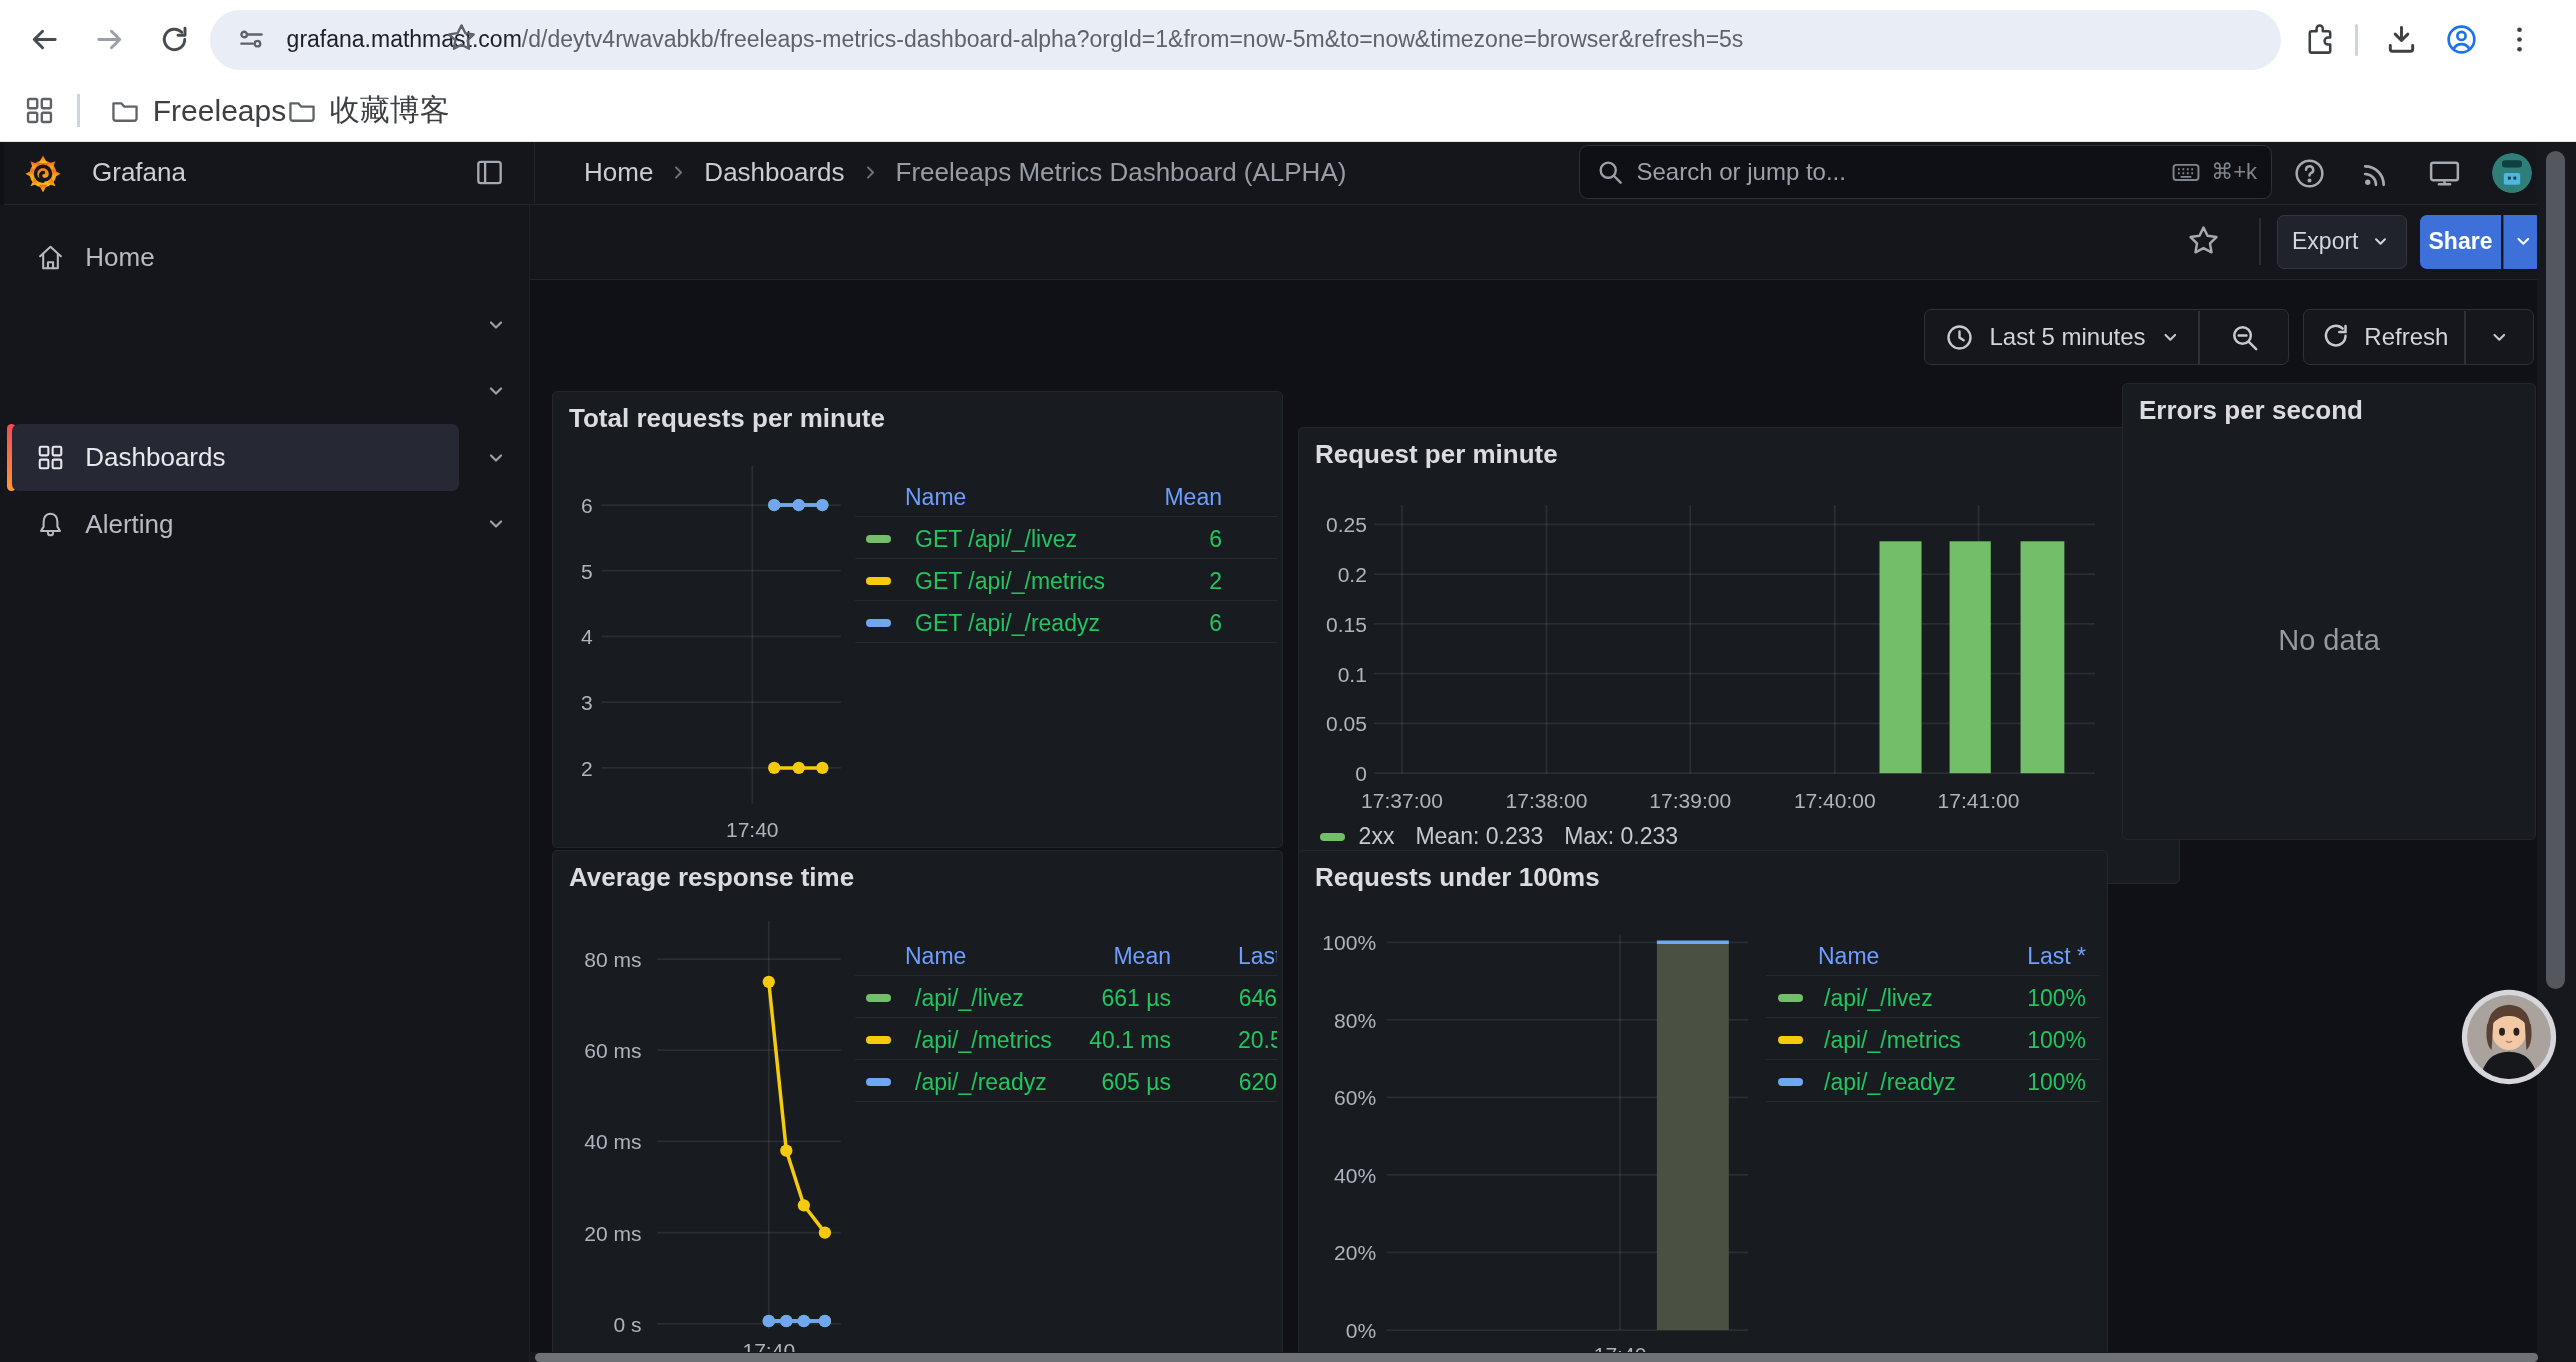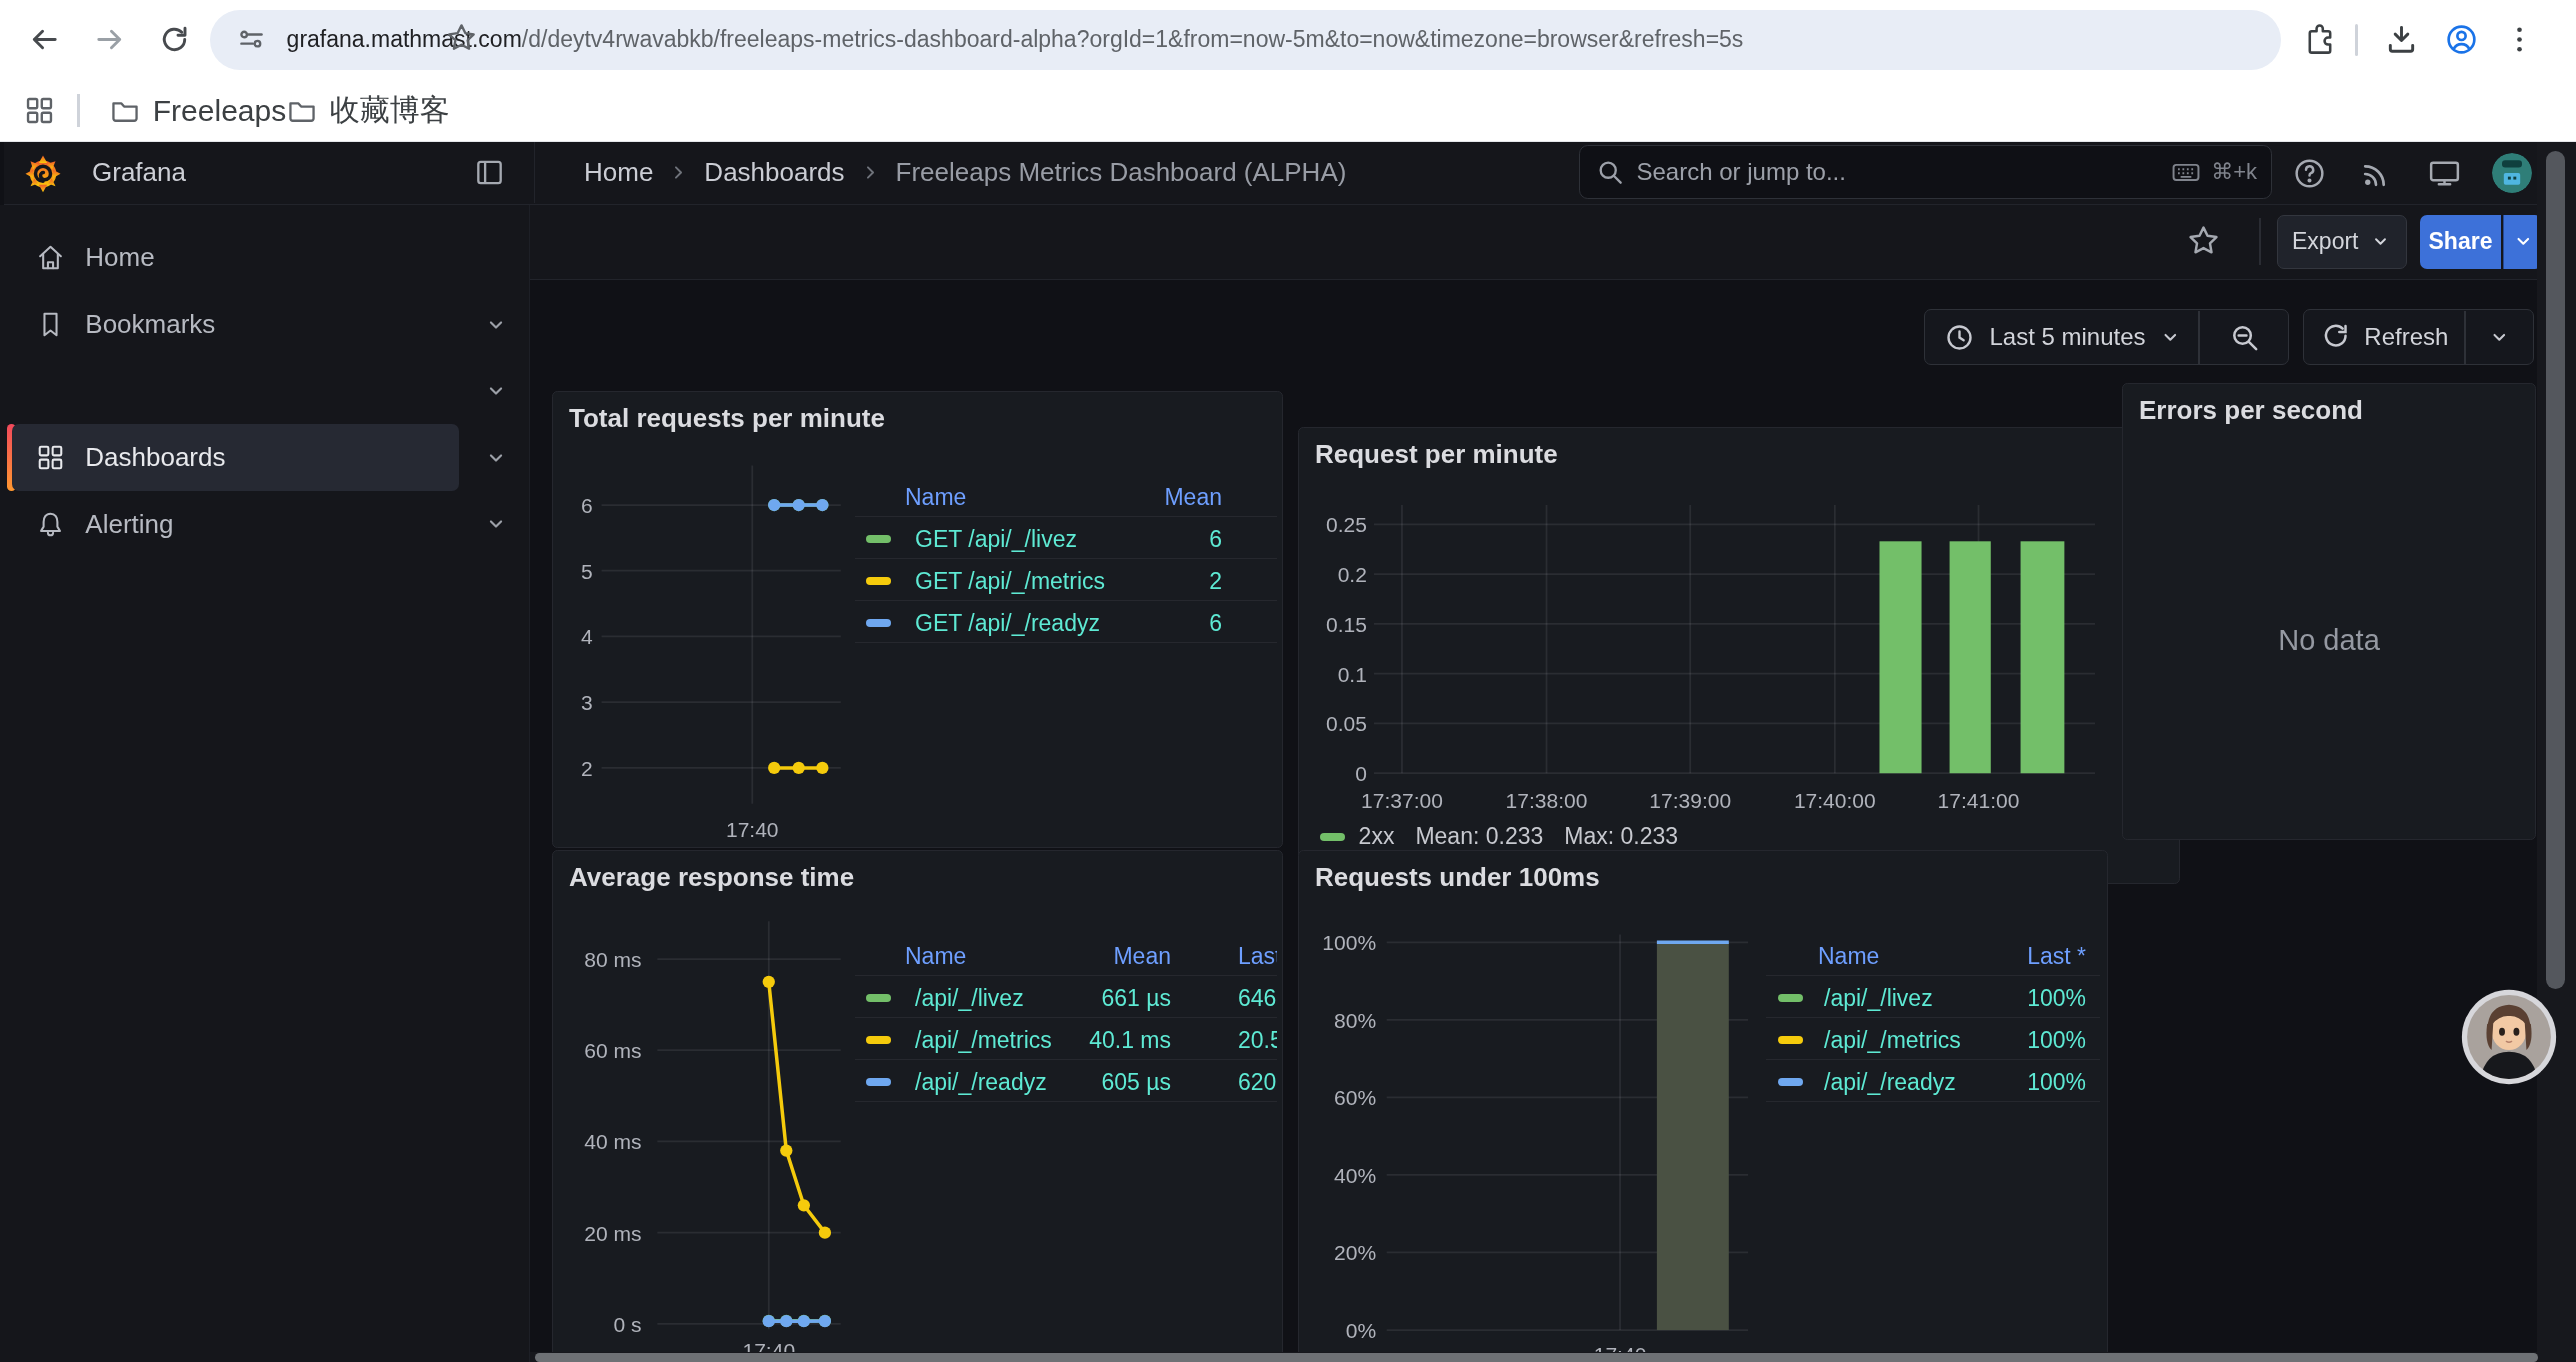--- a/index.html
+++ b/index.html
@@ -79,21 +79,21 @@
   #p3{left:2122px;top:241px;width:414px;height:457px;}
   #p4{left:552px;top:708px;width:731px;height:526px;}
   #p5{left:1298px;top:708px;width:810px;height:526px;}
   .panel-title{position:absolute;left:16px;top:10.5px;font-size:26px;font-weight:bold;color:#DBDCE0;}
   .chart{position:absolute;left:0;top:0;}
   .nodata{position:absolute;left:0;right:0;top:240px;text-align:center;color:#9599A2;font-size:29px;}
 
   .lt{position:absolute;overflow:hidden;font-size:23px;}
   .lt-h{position:relative;height:40px;border-bottom:1.8px solid #26282E;color:#6E9FFF;box-sizing:border-box;margin-top:8px;}
   .lt-h span{position:absolute;top:7px;white-space:nowrap;}
-  .lt-row{position:relative;height:42px;border-bottom:1.8px solid #26282E;color:#5eead4;box-sizing:border-box;}
+  .lt-row{position:relative;height:42px;border-bottom:1.8px solid #26282E;color:#22c55e;box-sizing:border-box;text-align:right;}
   .lt-row span{position:absolute;top:8.8px;white-space:nowrap;}
   .lt-row .pill{top:17.5px;width:24.6px;height:8px;border-radius:4.4px;}
 
   .legend-inline{position:absolute;left:21px;top:395px;display:flex;align-items:center;color:#C7C9CF;font-size:23px;}
   .legend-inline .pill{width:24.6px;height:8px;border-radius:4.4px;margin-right:14px;}
   .legend-inline span{margin-right:21px;}
 
   .vscroll-track{position:absolute;left:2537px;top:0;width:39px;height:1220px;background:#17181D;}
   .vscroll-thumb{position:absolute;left:2546px;top:8.8px;width:19px;height:838px;background:#54575D;border-radius:9.6px;}
   .hscroll-track{position:absolute;left:530px;top:1210px;width:2046px;height:10.5px;background:#17181D;}
@@ -298,28 +298,20 @@
     <div class="gf-sidebar" id="sidebar">
         <div class="side-item" style="top: 19px;">
           <span class="icon s-ic">
             <svg width="31" height="31" viewBox="0 0 36 36" fill="none" stroke="currentColor" stroke-width="2.4" stroke-linecap="round" stroke-linejoin="round">
               <path d="M6 16.5 18 5.5 30 16.5"></path>
               <path d="M9.5 14 v16.5 h17 V14"></path>
               <path d="M15 30.5 v-7 h6 v7"></path>
             </svg>
           </span>
           <span class="s-label">Home</span>
-        </div>
-        <div class="side-item" style="top: 86px;">
-          <span class="icon s-ic">
-            <svg width="31" height="31" viewBox="0 0 36 36" fill="none" stroke="currentColor" stroke-width="2.4" stroke-linecap="round" stroke-linejoin="round">
-              <path d="M11 5.5 h14 V30.5 L18 25 11 30.5 Z"></path>
-            </svg>
-          </span>
-          <span class="s-label">Bookmarks</span>
         </div>
         <span class="side-chev icon" style="top: 103px;">
           <svg width="26" height="26" viewBox="0 0 36 36" fill="none" stroke="currentColor" stroke-width="3" stroke-linecap="round" stroke-linejoin="round">
             <path d="M11 14.5 l7 7 7-7"></path>
           </svg>
         </span>
         <span class="side-chev icon" style="top: 169px;">
           <svg width="26" height="26" viewBox="0 0 36 36" fill="none" stroke="currentColor" stroke-width="3" stroke-linecap="round" stroke-linejoin="round">
             <path d="M11 14.5 l7 7 7-7"></path>
           </svg>

